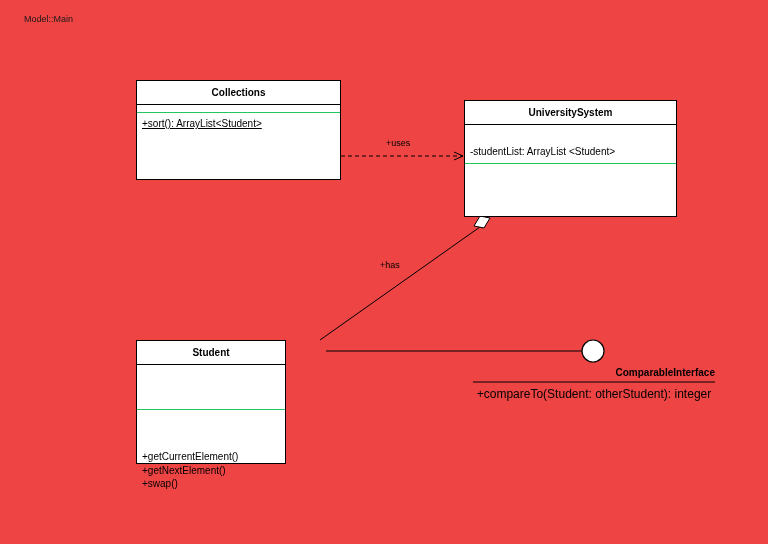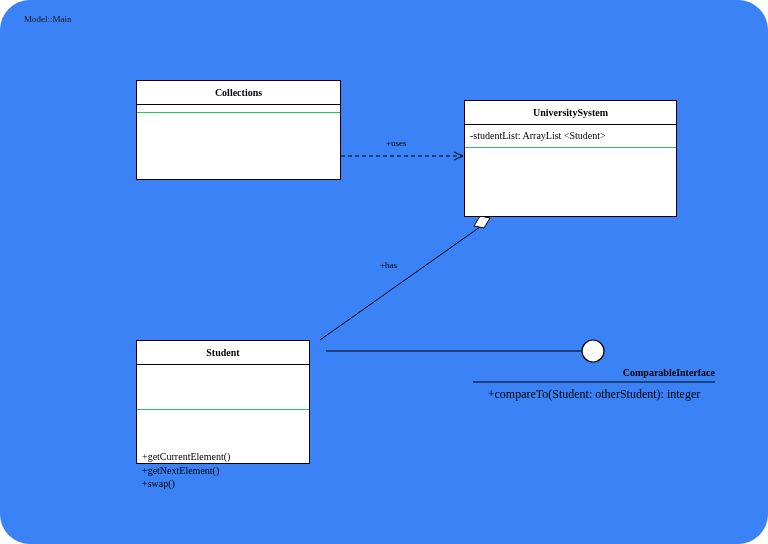--- a/index.html
+++ b/index.html
@@ -4,24 +4,23 @@
 <style>
   html, body {
     margin: 0;
     padding: 0;
     background: #ffffff;
   }
   #canvas {
     position: relative;
     width: 768px;
     height: 544px;
-    background: #3b82f6;
-    font-family: Liberation Serif, serif;
+    background: #ef4444;
+    font-family: Liberation Sans, sans-serif;
     overflow: hidden;
-    border-radius: 30px;
   }
   #diagram-svg {
     position: absolute;
     left: 0;
     top: 0;
     width: 768px;
     height: 544px;
   }
   .model-label {
     position: absolute;
@@ -116,31 +115,34 @@
 
     <line x1="326" y1="351" x2="582" y2="351" stroke="#000000" stroke-width="1"></line>
     <circle cx="593" cy="351" r="11" fill="#ffffff" stroke="#000000" stroke-width="1.2"></circle>
 
     <line x1="473" y1="382" x2="715" y2="382" stroke="#000000" stroke-width="1"></line>
   </svg>
 
   <div class="uml-class" style="left:136px; top:80px; width:205px; height:100px;">
     <div class="uml-title">Collections</div>
     <div class="uml-compartment empty-thin divided"></div>
+    <div class="uml-compartment grow">
+      <div class="member static">+sort(): ArrayList&lt;Student&gt;</div>
+    </div>
   </div>
 
-  <div class="uml-class" style="left:464px; top:100px; width:213px; height:117px;">
+  <div class="uml-class" style="left:464px; top:100px; width:213px; height:117px;gap:16px;">
     <div class="uml-title">UniversitySystem</div>
     <div class="uml-compartment divided">
       <div class="member">-studentList: ArrayList &lt;Student&gt;</div>
     </div>
     <div class="uml-compartment grow"></div>
   </div>
 
-  <div class="uml-class" style="left:136px; top:340px; width:174px; height:124px;gap:36px;">
+  <div class="uml-class" style="left:136px; top:340px; width:150px; height:124px;gap:36px;">
     <div class="uml-title">Student</div>
     <div class="uml-compartment divided">
     </div>
     <div class="uml-compartment grow">
       <div class="member">+getCurrentElement()</div>
       <div class="member">+getNextElement()</div>
       <div class="member">+swap()</div>
     </div>
   </div>
 

